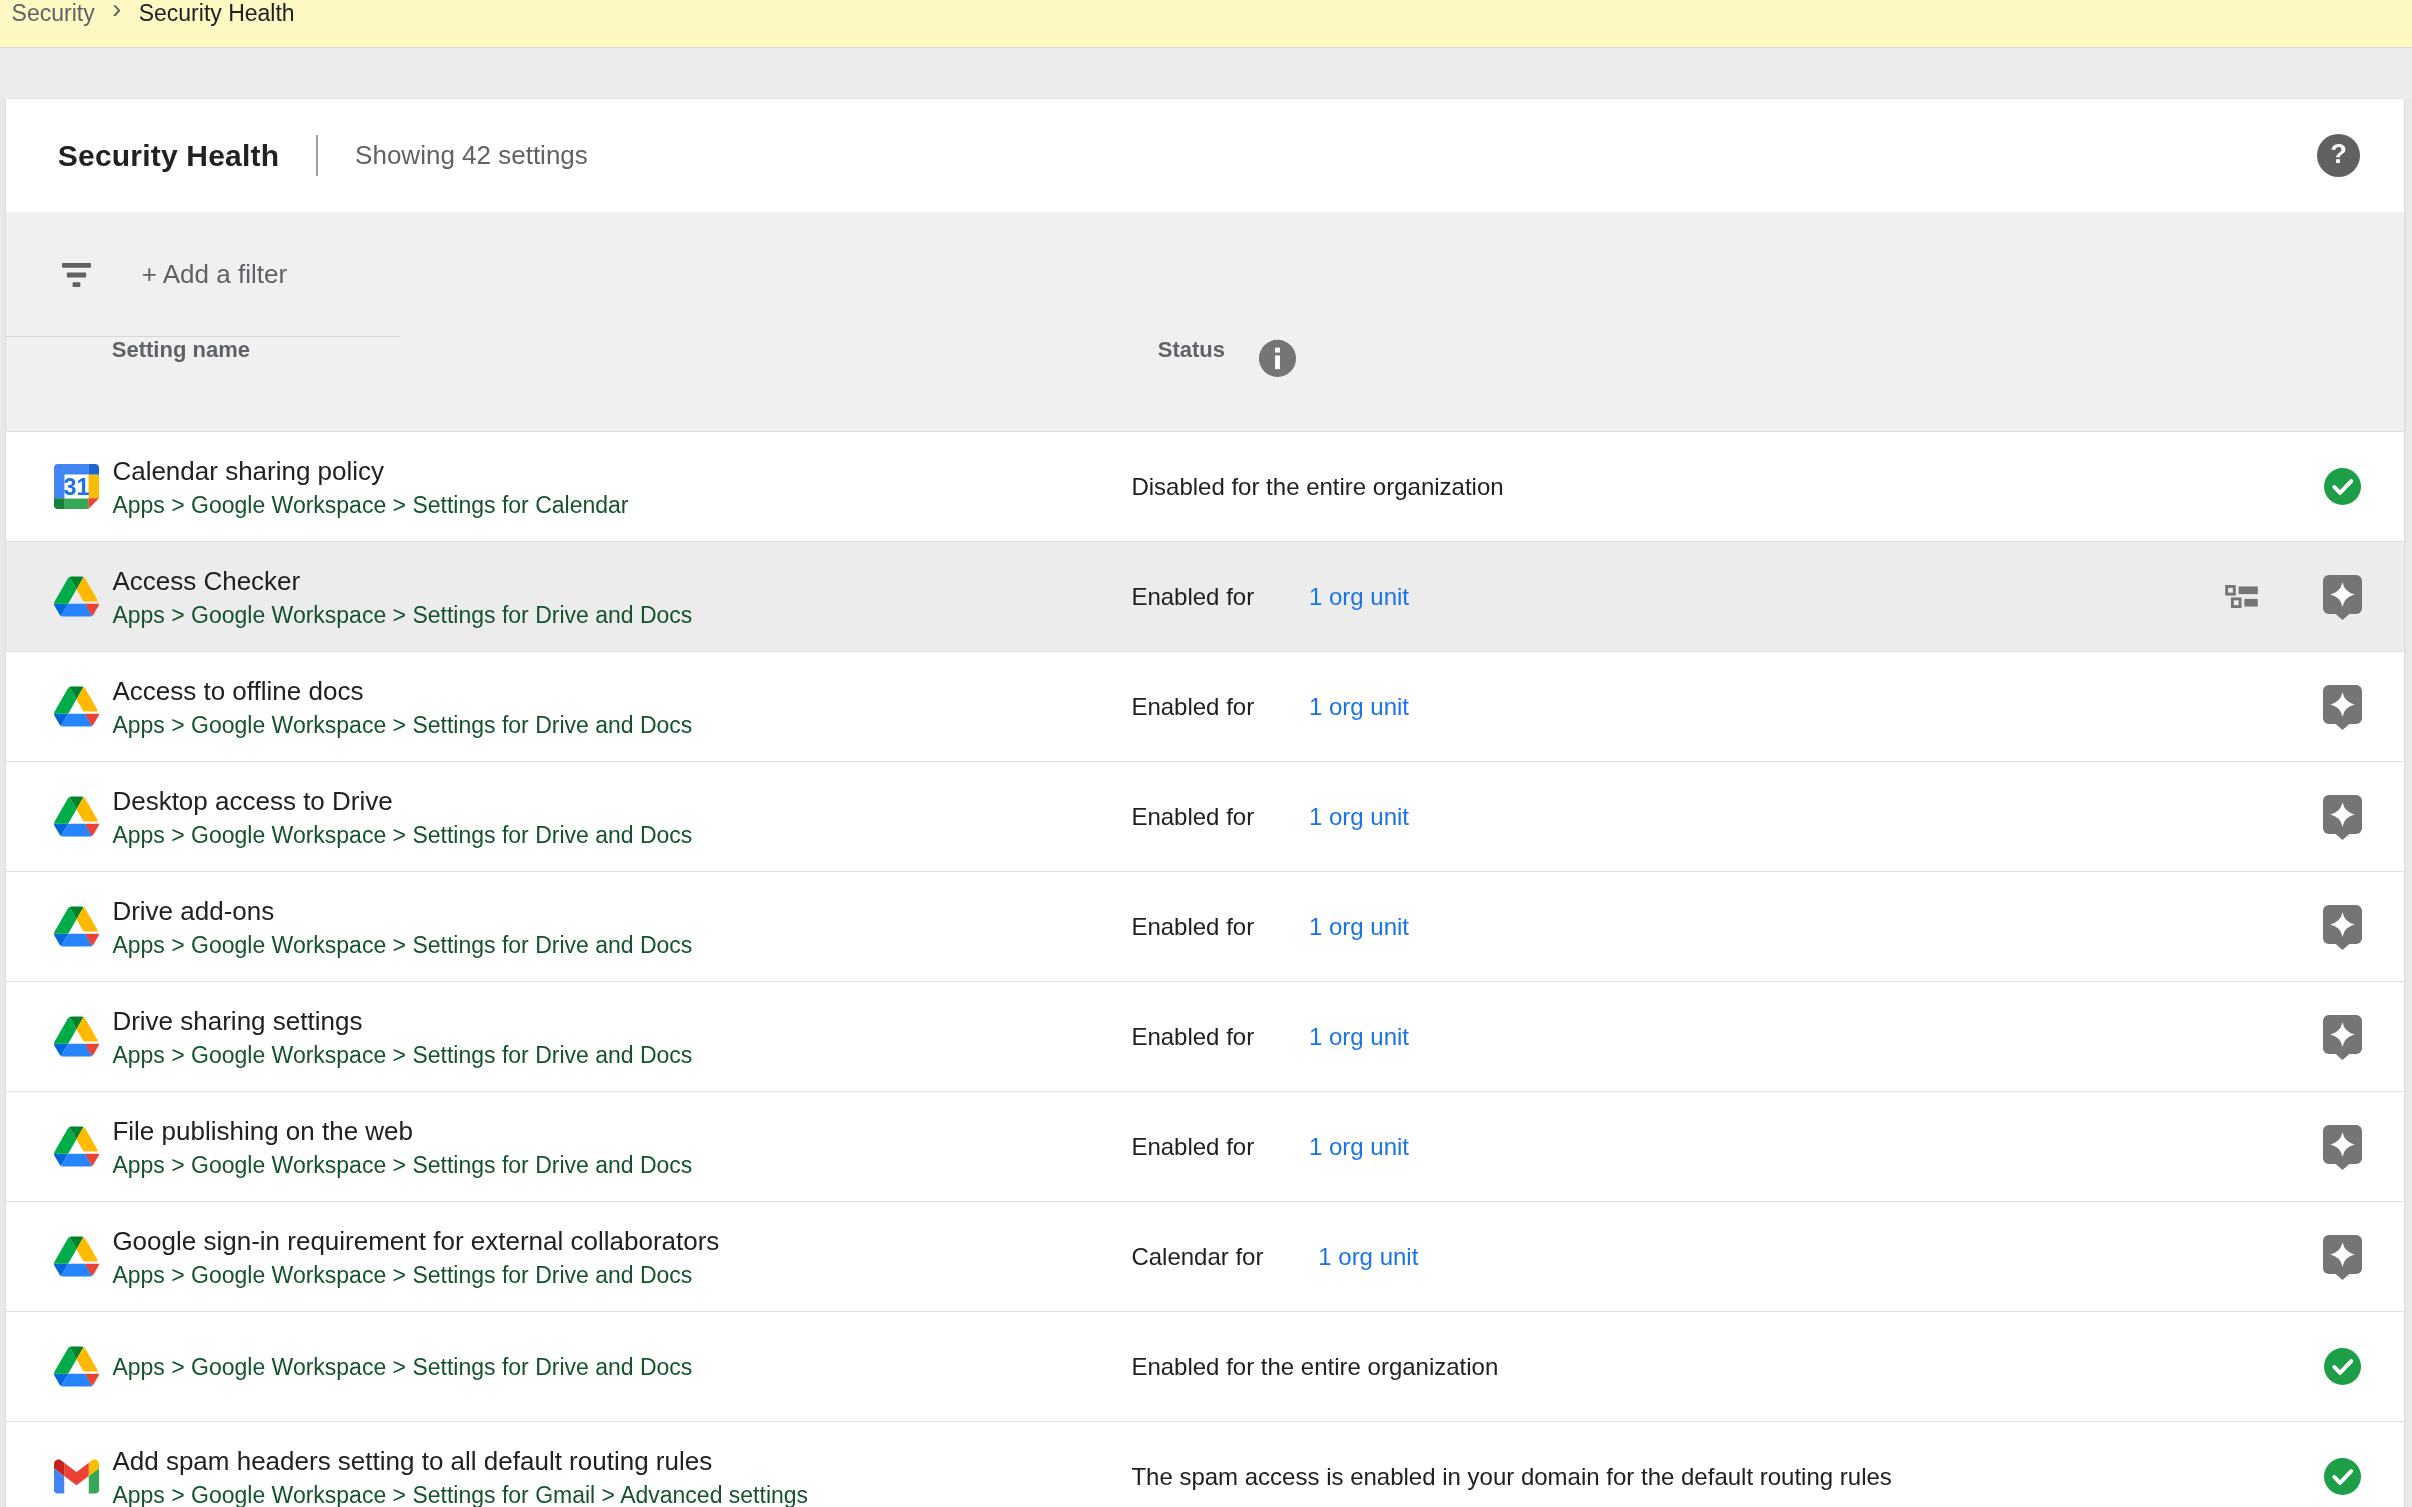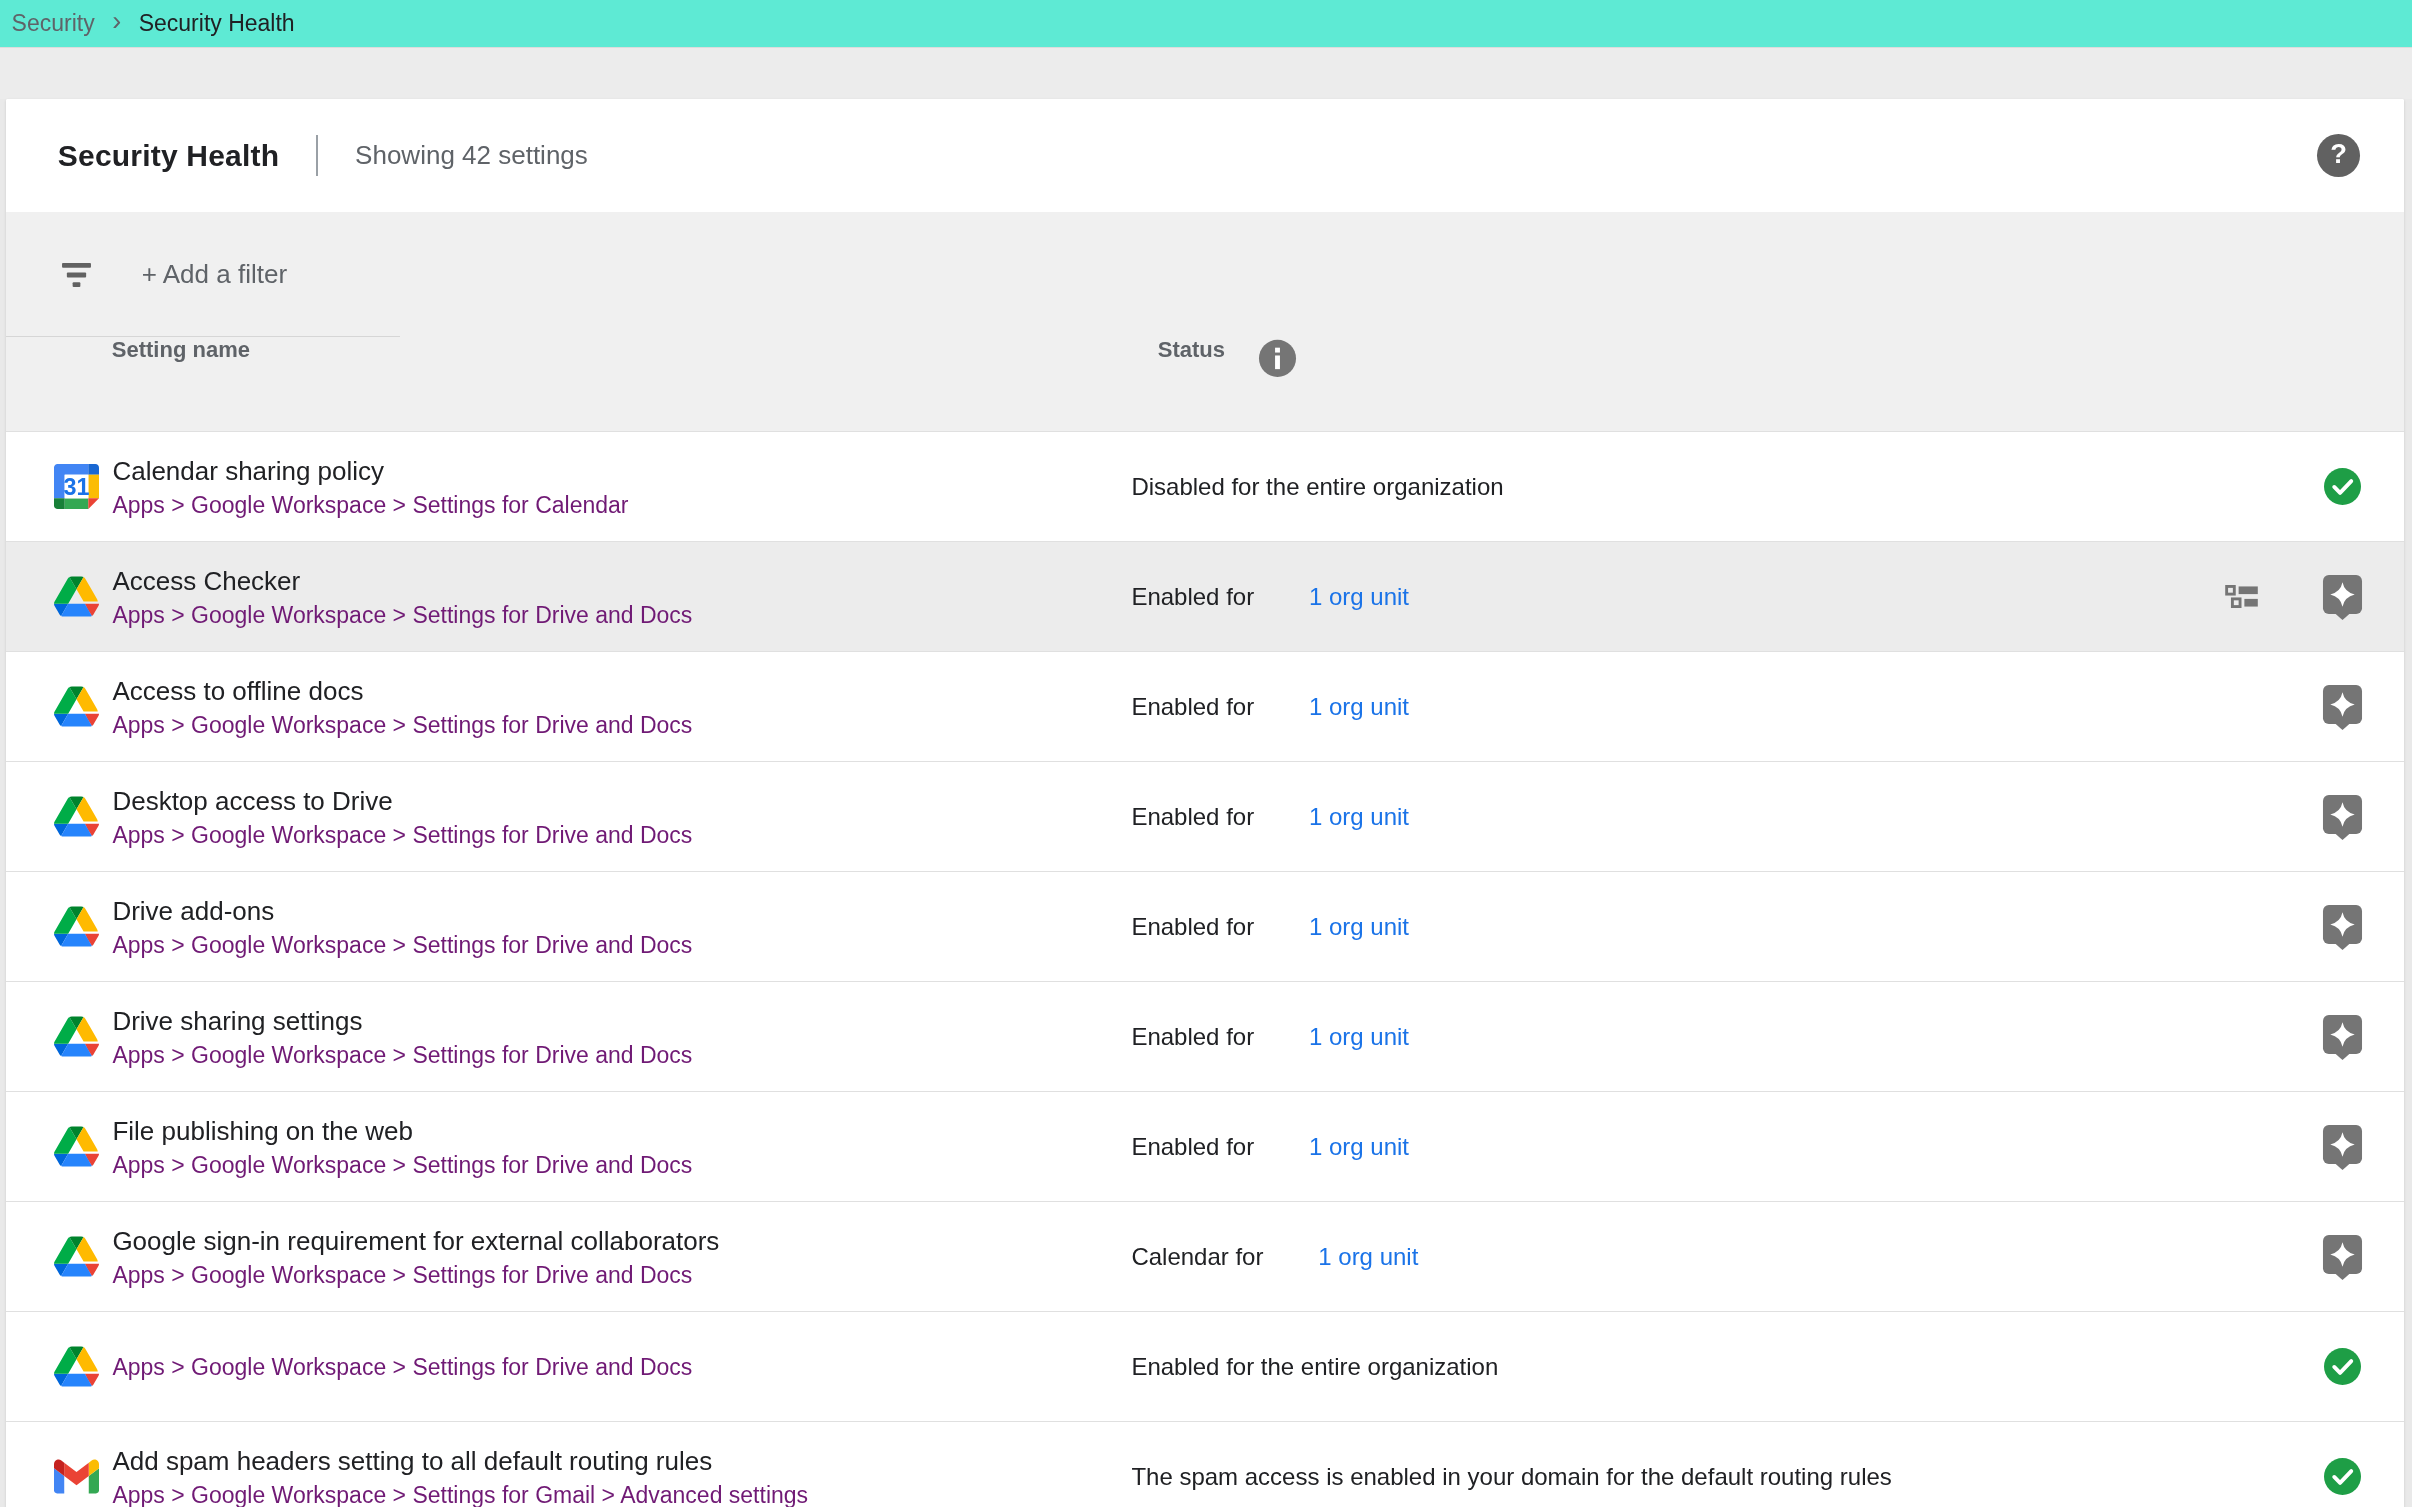--- a/index.html
+++ b/index.html
@@ -6,21 +6,21 @@
   html,body { width:2412px; height:1508px; overflow:hidden; }
   body {
     font-family:"Liberation Sans","DejaVu Sans",sans-serif;
     background:#e9e9e9;
     color:#202124;
   }
   .page { width:2412px; height:1508px; position:relative; }
 
   
   .breadcrumb-bar {
-    height:47px; background:#5eead4; display:flex; align-items:center;
+    height:47px; background:#fef9c3; display:flex; align-items:flex-start;
     padding-left:11.6px; font-size:23px;
   }
   .crumb.parent { color:#5f6368; cursor:pointer; }
   .crumb-sep { color:#5f6368; margin:0 17.5px; font-size:27px; line-height:23px; transform:translateY(-1.9px); }
   .crumb.current { color:#202124; font-weight:500; }
 
   
   .band { height:52px; background:#ececec; border-top:1px solid #dcdcdc; }
   .card {
     margin-left:5.8px; width:2398px; background:#ffffff;
@@ -67,21 +67,21 @@
   }
   .row.highlight { background:#ececec; }
   .app-icon { width:47px; height:47px; margin-right:11.6px; display:flex; align-items:center; justify-content:flex-start; flex:0 0 47px; }
   .app-icon svg { display:none; }
   .row[data-app="calendar"] .icon-calendar { display:block; }
   .row[data-app="drive"]    .icon-drive    { display:block; }
   .row[data-app="gmail"]    .icon-gmail    { display:block; }
 
   .row-text { width:1019px; flex:0 0 1019px; }
   .row-name { font-size:26px; color:#202124; line-height:36px; }
-  .row-path { font-size:23px; color:#701a75; line-height:32px; }
+  .row-path { font-size:23px; color:#14532d; line-height:32px; }
 
   .row-status { display:flex; align-items:flex-end; gap:6.8px; font-size:24px; color:#202124; flex:1 1 auto; min-width:0; }
   .status-link { color:#1a73e8; text-decoration:none; cursor:pointer;margin-left:48px; }
   .status-link:empty { display:none; }
 
   .row-actions { margin-left:auto; display:flex; align-items:center; }
   .org-icon { width:33px; height:23px; margin-right:64px; cursor:pointer; }
   .right-icon { width:41px; height:46px; display:none; align-items:center; justify-content:center; }
   .row[data-status-icon="check"] .right-icon.check { display:flex; }
   .row[data-status-icon="recommendation"] .right-icon.rec { display:flex; }

